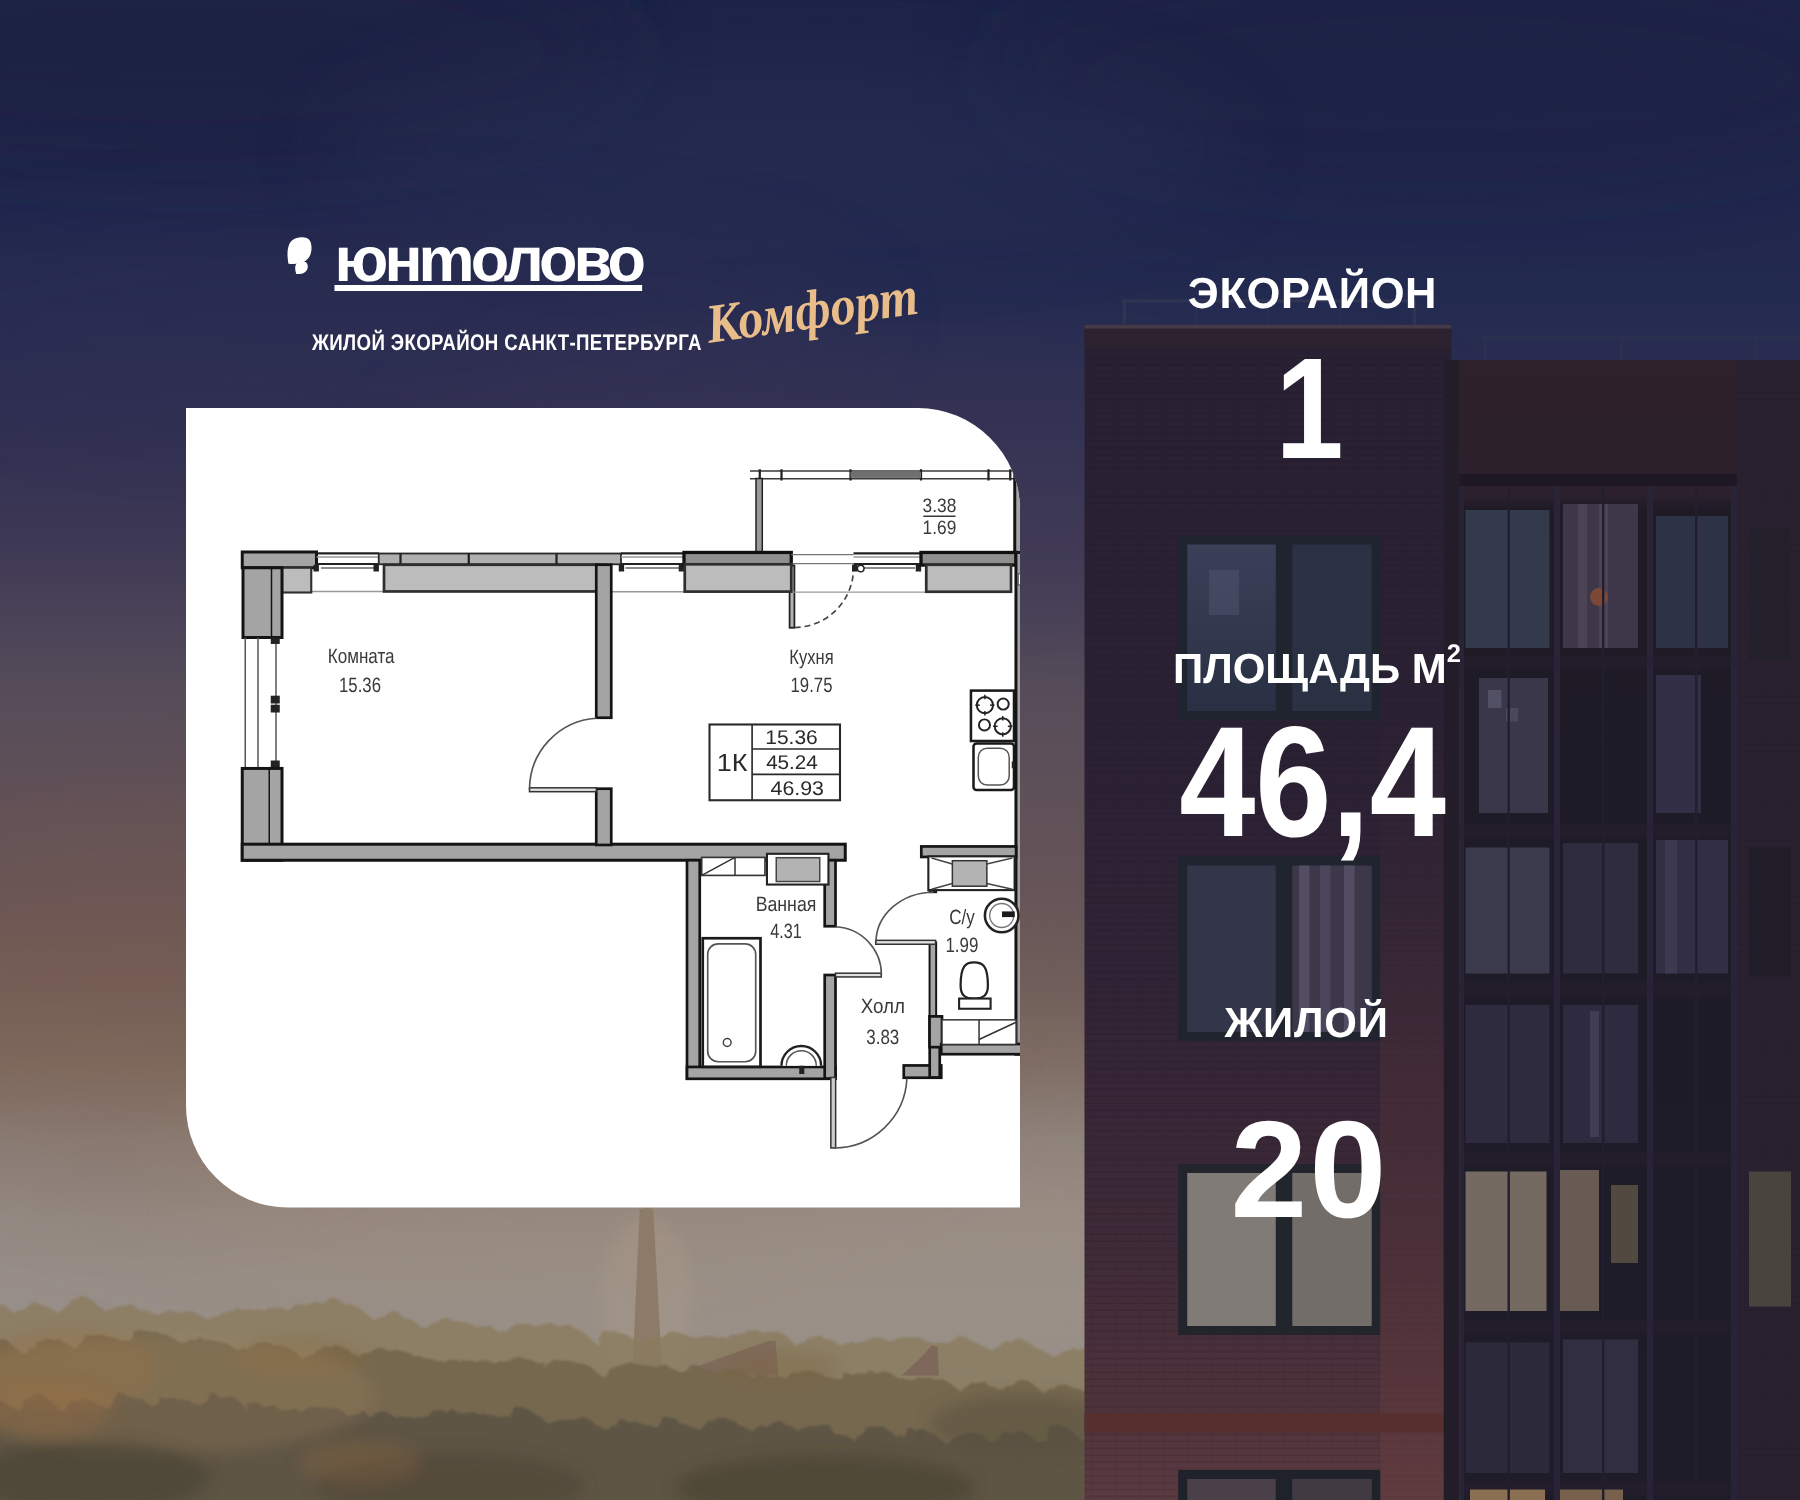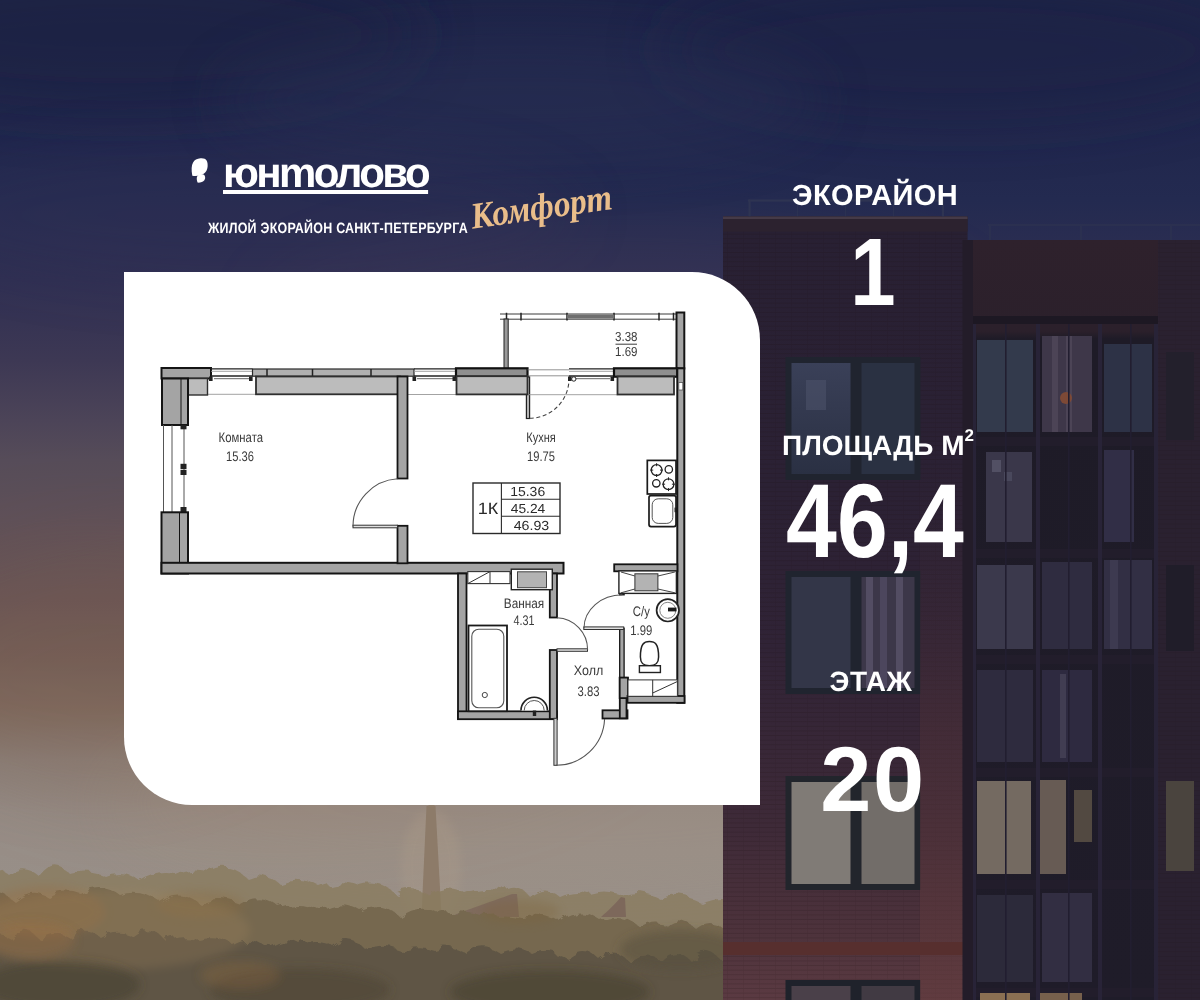--- a/index.html
+++ b/index.html
@@ -5,21 +5,21 @@
   html,body{margin:0;padding:0;}
   *{-webkit-font-smoothing:antialiased;text-rendering:geometricPrecision;}
   body{width:1200px;height:1000px;overflow:hidden;position:relative;
        font-family:"Liberation Sans",sans-serif;background:#2c3052;}
   .sky{position:absolute;left:0;top:0;width:1200px;height:1000px;
     background:linear-gradient(to bottom,
       #1d2347 0%, #20264c 12%, #232a50 20%, #2f2f52 28%, #3d3854 36%,
       #4c4458 42%, #564c59 46%, #5e5059 52%, #675558 60%, #715f5c 66%,
       #7d6c64 71%, #8a807b 76%, #948a84 81%, #978e87 85%, #9a918a 100%);}
   .scene{position:absolute;left:0;top:0;}
-  .panel{position:absolute;left:124px;top:272px;width:636px;height:533px;
+  .panel{position:absolute;left:124px;top:272px;width:556px;height:533px;
     background:#ffffff;border-radius:0 68px 0 68px;overflow:hidden;}
   .plan{position:absolute;left:0;top:0;}
   .wtxt{position:absolute;color:#ffffff;font-weight:bold;white-space:nowrap;}
 </style>
 </head>
 <body>
 
 <div class="sky"></div>
 
 <svg class="scene" width="1200" height="1000" viewBox="0 0 1200 1000">
@@ -498,14 +498,14 @@
 <div class="wtxt" id="brand" style="left:223px;top:149px;font-size:42px;letter-spacing:-2.6px;text-decoration:underline;">юнmолово</div>
 
 <div class="wtxt" id="tagline" style="left:208px;top:220px;font-size:15px;letter-spacing:0.3px;transform:scaleX(0.83);transform-origin:0 0;">ЖИЛОЙ ЭКОРАЙОН САНКТ-ПЕТЕРБУРГА</div>
 
 <div id="komfort" style="position:absolute;left:468px;top:196px;font-family:'Liberation Serif',serif;font-style:italic;font-weight:bold;font-size:37px;color:#e9bd8a;transform:rotate(-8deg) scaleX(0.9);transform-origin:0 0;white-space:nowrap;">Комфорт</div>
 
 <div class="wtxt" id="rooms-label" style="left:875px;top:180px;font-size:29px;letter-spacing:0.4px;transform:translateX(-50%);">ЭКОРАЙОН</div>
 <div class="wtxt" id="rooms-num" style="left:873px;top:218px;font-size:96px;transform:translateX(-50%) scaleX(0.85);">1</div>
 <div class="wtxt" id="area-label" style="left:878px;top:426px;font-size:28px;letter-spacing:0px;transform:translateX(-50%);">ПЛОЩАДЬ М<span style="font-size:17px;vertical-align:14px;">2</span></div>
 <div class="wtxt" id="area-num" style="left:875px;top:462px;font-size:105px;transform:translateX(-50%) scaleX(0.87);">46,4</div>
-<div class="wtxt" id="floor-label" style="left:871px;top:666px;font-size:28px;letter-spacing:0.5px;transform:translateX(-50%);">ЭТАЖ</div>
+<div class="wtxt" id="floor-label" style="left:871px;top:666px;font-size:28px;letter-spacing:0.5px;transform:translateX(-50%);">ЖИЛОЙ</div>
 <div class="wtxt" id="floor-num" style="left:873px;top:704px;font-size:92px;letter-spacing:1.5px;transform:translateX(-50%);margin-top:24px;">20</div>
 
 </body></html>

